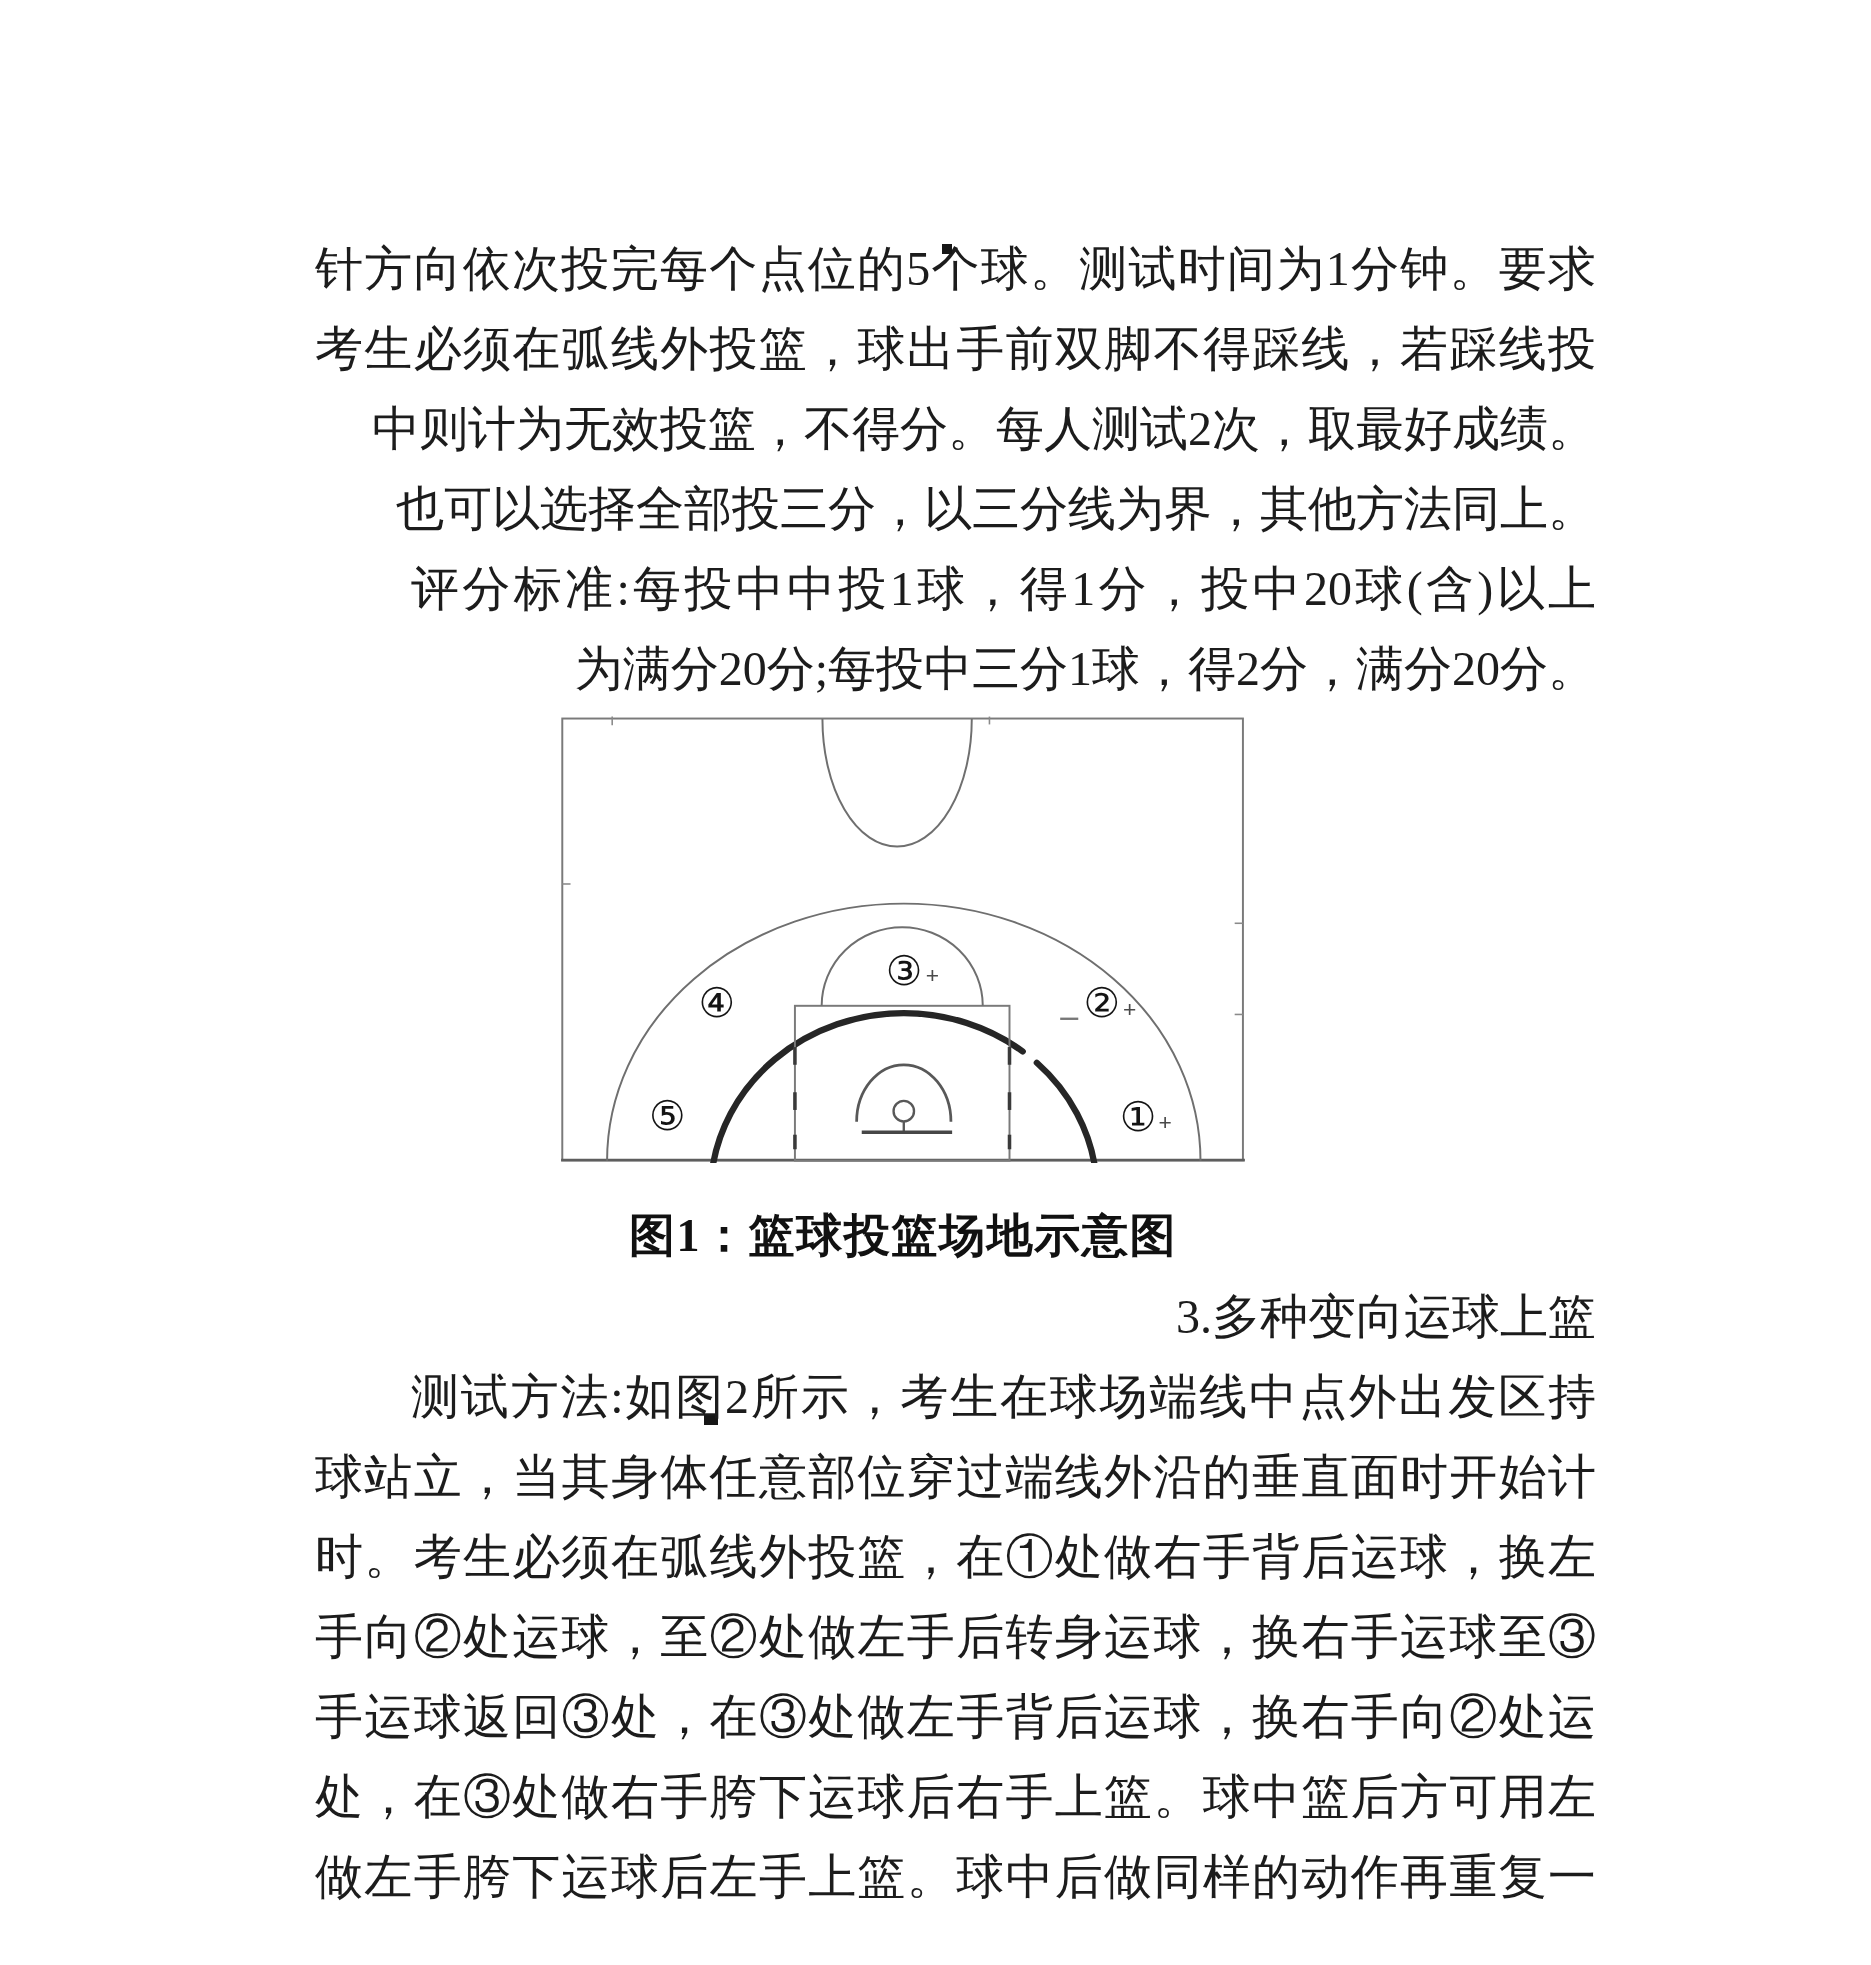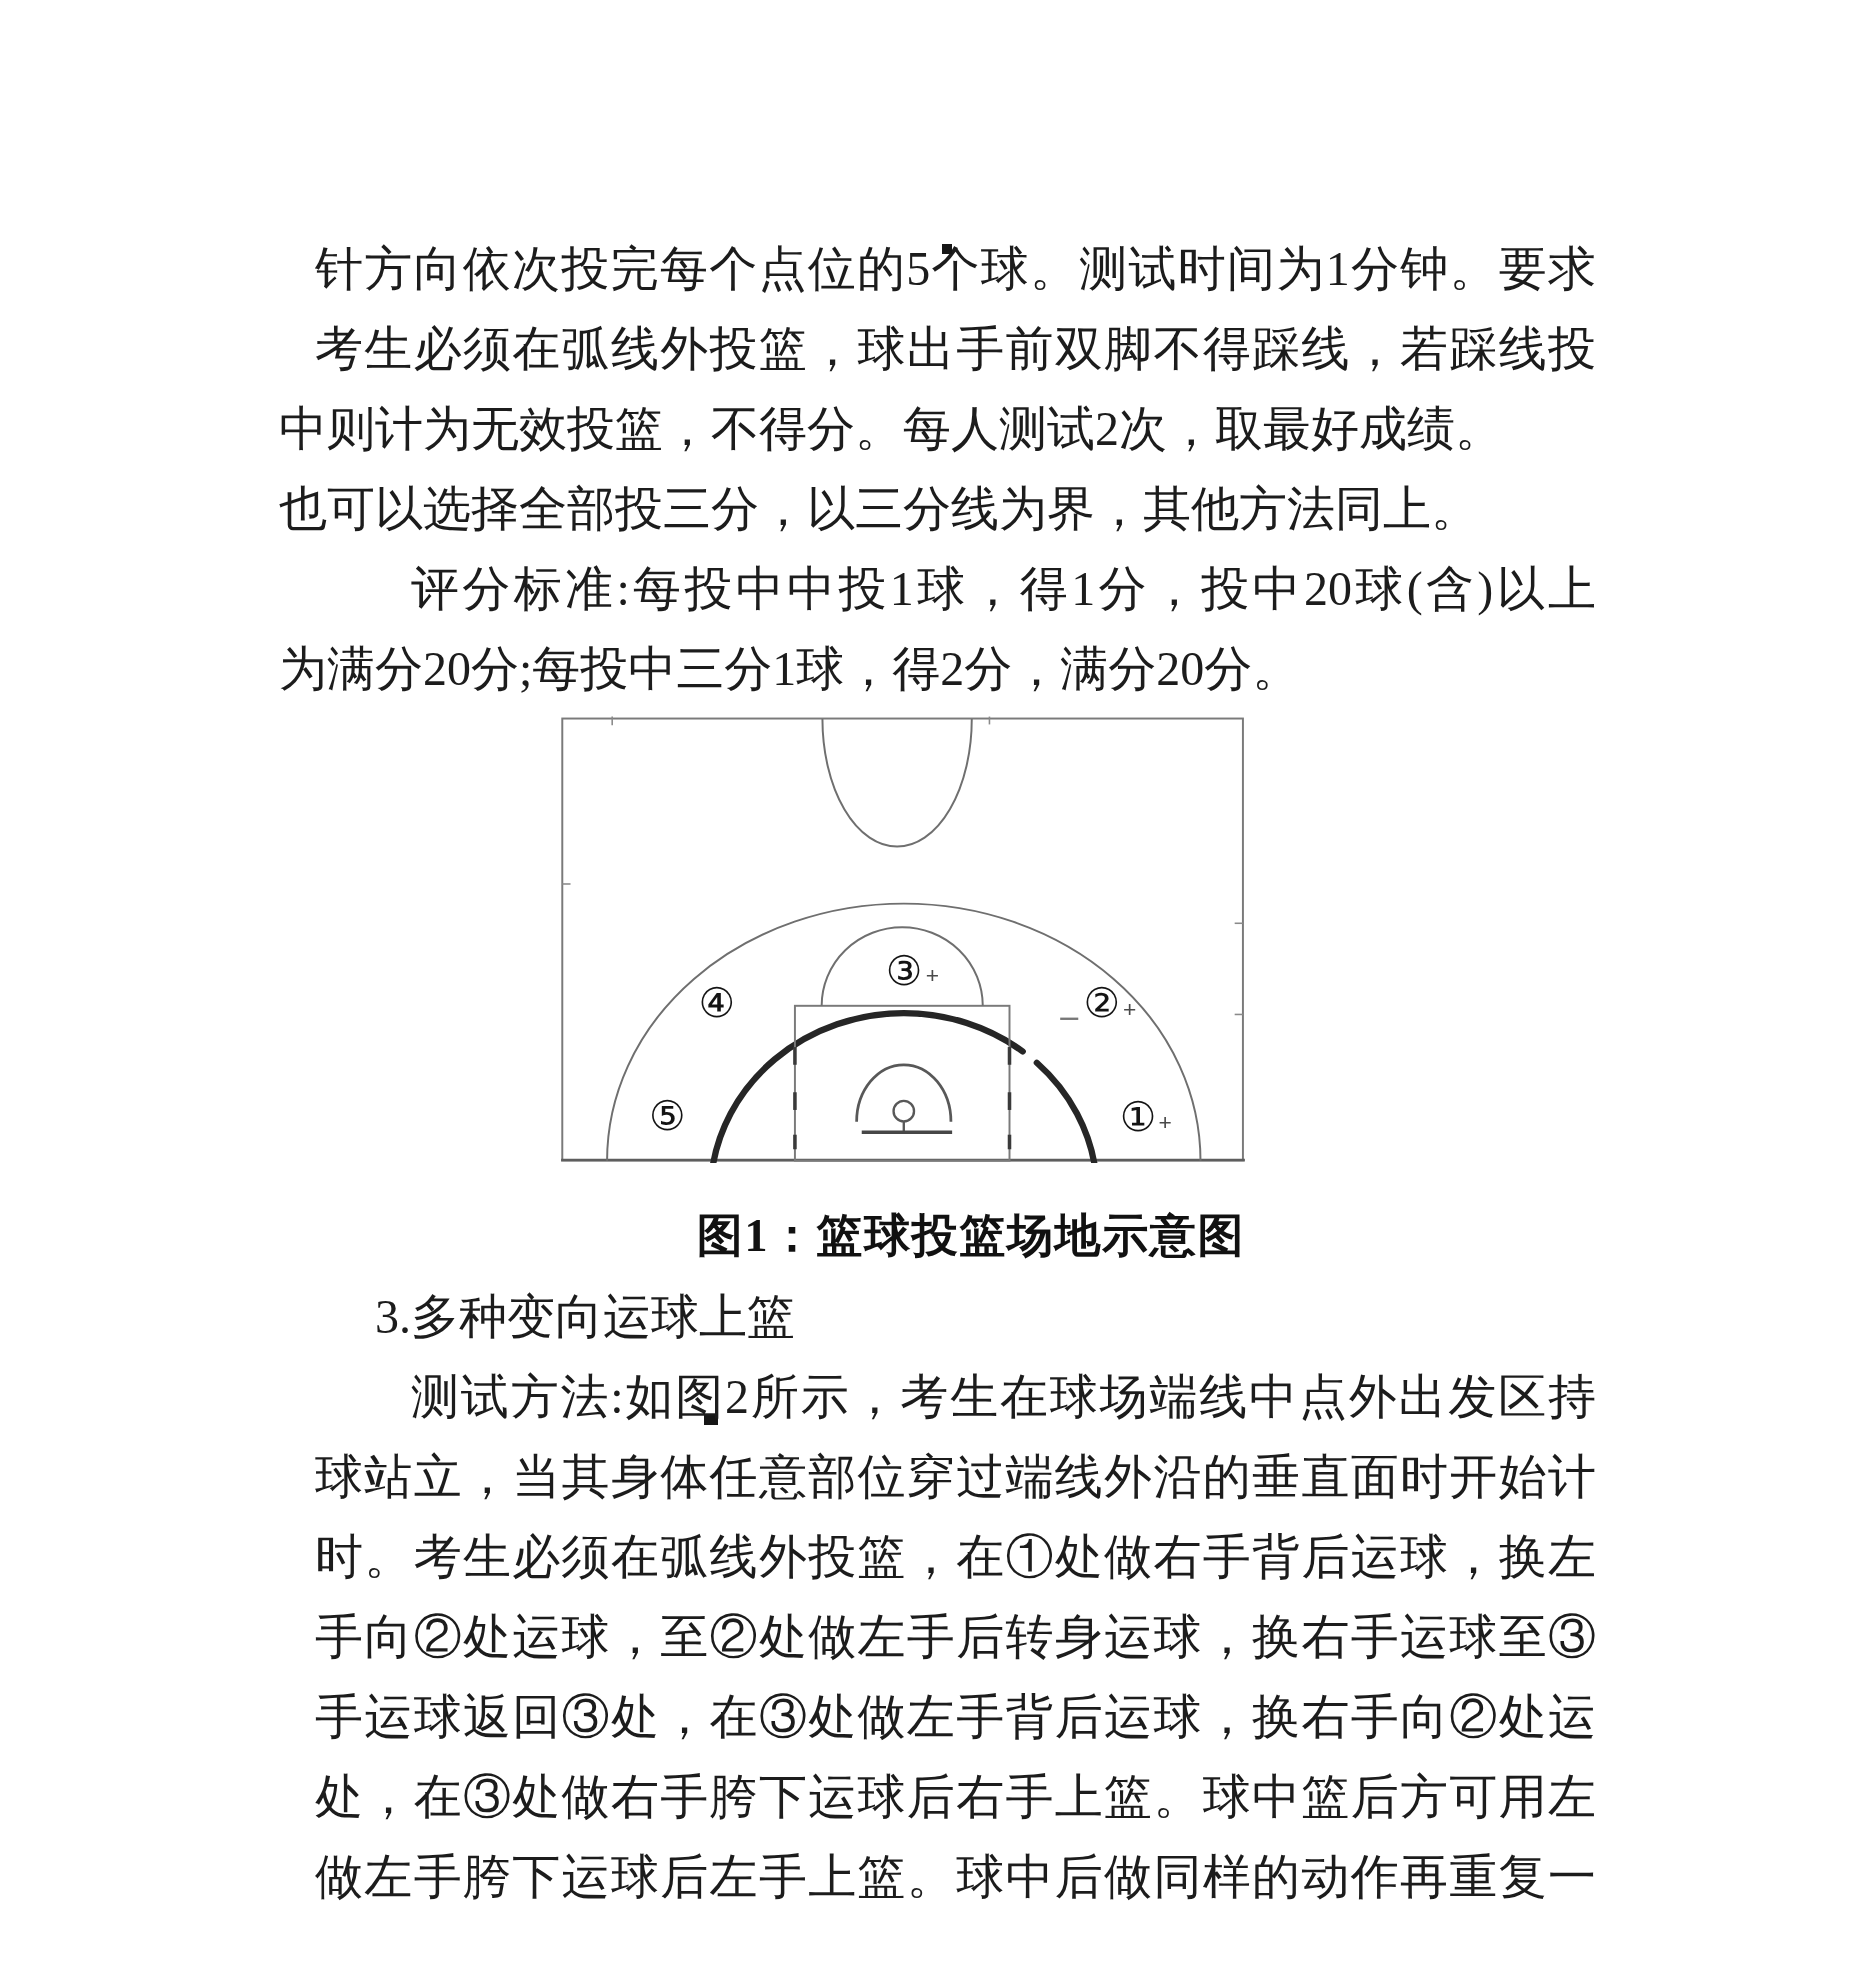--- a/index.html
+++ b/index.html
@@ -11,33 +11,33 @@
     font-family:"Liberation Serif", serif;
     color:#1c1c1c;
     overflow:hidden;
   }
   .textblock{position:absolute;left:279px;width:1317px;}
   .tline{
     height:80px;
     line-height:80px;
     font-size:48px;
     color:#1c1c1c;
-    text-align:left;
+    text-align:right;
     overflow:visible;
   }
   .j{text-align:justify;text-align-last:justify;margin-left:36px;}
   .ind{text-indent:96px;}
   #block1{top:229px;}
   #block2{top:1277px;}
   #figure-area{
     position:absolute;left:561px;top:715px;width:684px;height:448px;
   }
   #figure-caption{
     position:absolute;left:561px;top:1206px;width:684px;height:59px;
-    line-height:59px;font-size:46px;font-weight:bold;text-align:right;
+    line-height:59px;font-size:46px;font-weight:bold;text-align:center;
     letter-spacing:1.6px;color:#111;
   }
   .artifact{position:absolute;background:#161616;}
   #artifact-1{left:942px;top:244px;width:10.2px;height:10.2px;}
   #artifact-2{left:704px;top:1414px;width:14px;height:11px;}
   svg text.ptlabel{
     font-family:"Liberation Sans", sans-serif;
     font-size:104px;fill:#141414;
   }
   svg text.ptmarker{

